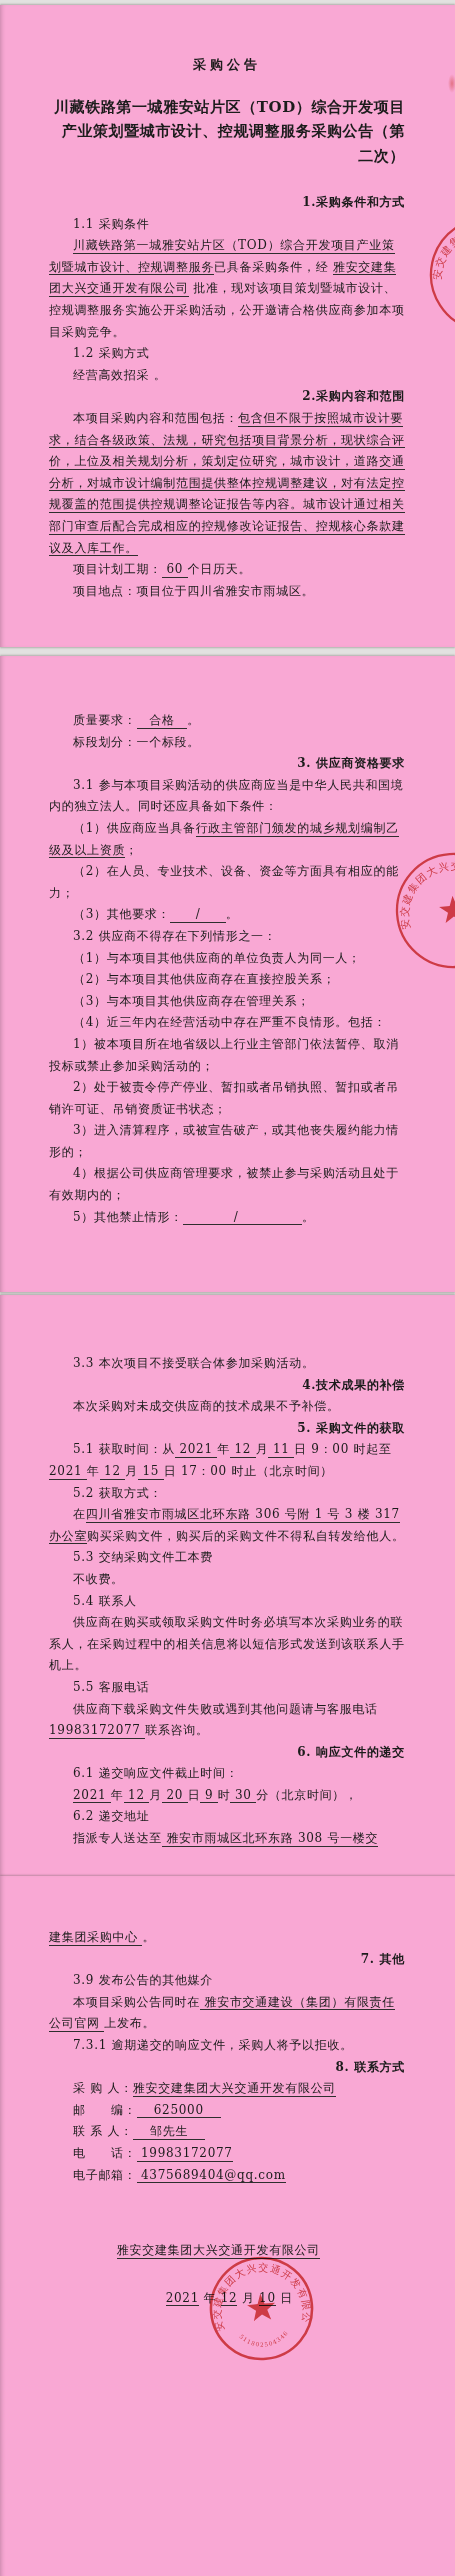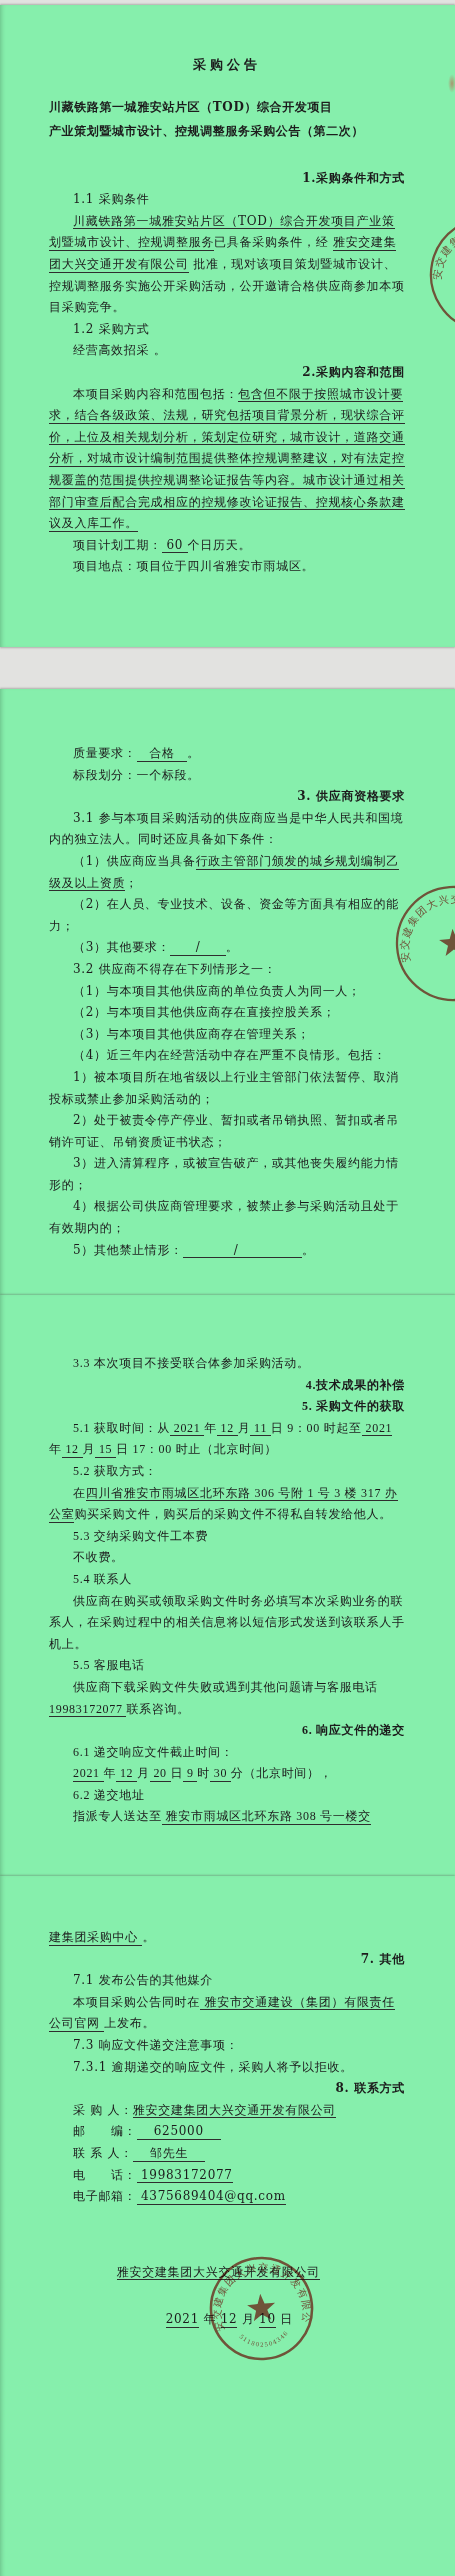--- a/index.html
+++ b/index.html
@@ -2,41 +2,41 @@
 <html style="font-size:9px"><head>
 <meta charset="utf-8">
 <style>
   html,body{margin:0;padding:0;background:#e2e2e0;}
   #doc{
     position:relative;width:455px;height:2576px;margin:0 auto;
     font-family:"DejaVu Serif","Liberation Serif",serif;
     color:#1c1c1c;background:#e2e2e0;overflow:hidden;
   }
   .page{
-    position:absolute;left:0;width:455px;background:#86efac;overflow:hidden;
+    position:absolute;left:0;width:455px;background:#f9a8d4;overflow:hidden;
     box-shadow: inset 4px 0 5.1px -3.4px rgba(0,0,0,.25),
                 0 -1.1px 1.7px rgba(90,85,80,.35),
                 0 1.1px 1.7px rgba(90,85,80,.35);
   }
   #page1{top:4.6px;height:642px;}
-  #page2{top:689px;height:636px;}
-  #page3{top:1295px;height:639px;font-family:Liberation Serif, serif;}
+  #page2{top:656px;height:636px;}
+  #page3{top:1295px;height:639px;}
   #page4{top:1876px;height:754px;}
   .content{position:relative;}
   #page1 .content{padding:48px 50px 0 49px;}
   #page2 .content{padding:54px 50px 0 49px;}
   #page3 .content{padding:58px 50px 0 49px;}
   #page4 .content{padding:51px 50px 0 49px;}
 
   .blk{margin:0;font-size:12px;line-height:21.6px;letter-spacing:0.7px;text-indent:2em;}
   .h{font-weight:bold;text-align:right;}
   .mt42{margin-top:24px;}
   .title{font-size:13px;font-weight:bold;text-align:center;text-indent:0;
          letter-spacing:4px;line-height:24px;margin-bottom:18px;}
-  .subtitle{font-size:12px;font-weight:bold;text-align:left;text-indent:0;
+  .subtitle{font-size:15px;font-weight:bold;text-align:right;text-indent:0;
             line-height:24.5px;letter-spacing:0.6px;}
   .cont{text-indent:0;}
   .sig{text-align:right;text-indent:0;}
   .sig-name{margin-top:54px;margin-right:85px;}
   .sig-date{margin-right:112px;margin-top:26px;}
   .u{border-bottom:0.9px solid #2e2e2e;padding-bottom:0.6px;}
 
   .seal{position:absolute;opacity:.82;mix-blend-mode:multiply;pointer-events:none;}
   #seal-big{left:207px;top:378px;transform:rotate(-5deg);}
   #seal-p1{right:-93px;top:209px;transform:rotate(12deg);}
@@ -102,20 +102,21 @@
         <textPath href="#arcP2" startOffset="50%" text-anchor="middle">雅安交建集团大兴交通开发有限公司</textPath>
       </text>
       <polygon fill="#c9342e" points="106,80 112.1,97.6 130.7,98 115.9,109.2 121.3,127 106,116.4 90.7,127 96.1,109.2 81.3,98 99.9,97.6"></polygon>
     </svg>
   </section>
 
   <section class="page" id="page3">
     <div class="content">
         <p class="blk p"><span>3.3 本次项目不接受联合体参加采购活动。</span></p>
         <p class="blk h"><span>4.技术成果的补偿</span></p>
+        <p class="blk p"><span>本次采购对未成交供应商的技术成果不予补偿。</span></p>
         <p class="blk h"><span>5. 采购文件的获取</span></p>
         <p class="blk p"><span>5.1 获取时间：从</span><span class="u"> 2021 </span><span>年</span><span class="u"> 12 </span><span>月</span><span class="u"> 11 </span><span>日 9：00 时起至</span><span class="u"> 2021 </span><span>年</span><span class="u"> 12 </span><span>月</span><span class="u"> 15 </span><span>日 17：00 时止（北京时间）</span></p>
         <p class="blk p"><span>5.2 获取方式：</span></p>
         <p class="blk p"><span>在</span><span class="u">四川省雅安市雨城区北环东路 306 号附 1 号 3 楼 317 办公室</span><span>购买采购文件，购买后的采购文件不得私自转发给他人。</span></p>
         <p class="blk p"><span>5.3 交纳采购文件工本费</span></p>
         <p class="blk p"><span>不收费。</span></p>
         <p class="blk p"><span>5.4 联系人</span></p>
         <p class="blk p"><span>供应商在购买或领取采购文件时务必填写本次采购业务的联系人，在采购过程中的相关信息将以短信形式发送到该联系人手机上。</span></p>
         <p class="blk p"><span>5.5 客服电话</span></p>
         <p class="blk p"><span>供应商下载采购文件失败或遇到其他问题请与客服电话</span><span class="u"> 19983172077 </span><span>联系咨询。</span></p>
@@ -124,23 +125,22 @@
         <p class="blk p"><span class="u"> 2021 </span><span>年</span><span class="u"> 12 </span><span>月</span><span class="u"> 20 </span><span>日</span><span class="u"> 9 </span><span>时</span><span class="u"> 30 </span><span>分（北京时间），</span></p>
         <p class="blk p"><span>6.2 递交地址</span></p>
         <p class="blk p"><span>指派专人送达至</span><span class="u"> 雅安市雨城区北环东路 308 号一楼交</span></p>
       </div>
   </section>
 
   <section class="page" id="page4">
     <div class="content">
         <p class="blk cont"><span class="u">建集团采购中心 </span><span>。</span></p>
         <p class="blk h"><span>7. 其他</span></p>
-        <p class="blk p"><span>7.1 发布公告的其他媒介</span></p>
+        <p class="blk p"><span>3.9 发布公告的其他媒介</span></p>
         <p class="blk p"><span>本项目采购公告同时在</span><span class="u"> 雅安市交通建设（集团）有限责任公司官网 </span><span>上发布。</span></p>
-        <p class="blk p"><span>7.3 响应文件递交注意事项：</span></p>
         <p class="blk p"><span>7.3.1 逾期递交的响应文件，采购人将予以拒收。</span></p>
         <p class="blk h"><span>8. 联系方式</span></p>
         <p class="blk p"><span>采 购 人：</span><span class="u">雅安交建集团大兴交通开发有限公司</span></p>
         <p class="blk p"><span>邮　　编：</span><span class="u">　 625000 　</span></p>
         <p class="blk p"><span>联 系 人：</span><span class="u">　 邹先生 　</span></p>
         <p class="blk p"><span>电　　话：</span><span class="u"> 19983172077 </span></p>
         <p class="blk p"><span>电子邮箱：</span><span class="u"> 4375689404@qq.com </span></p>
         <p class="blk sig sig-name"><span class="u">雅安交建集团大兴交通开发有限公司</span></p>
         <p class="blk sig sig-date"><span class="u">2021</span><span> 年 </span><span class="u">12</span><span> 月 </span><span class="u">10</span><span> 日</span></p>
       </div>

